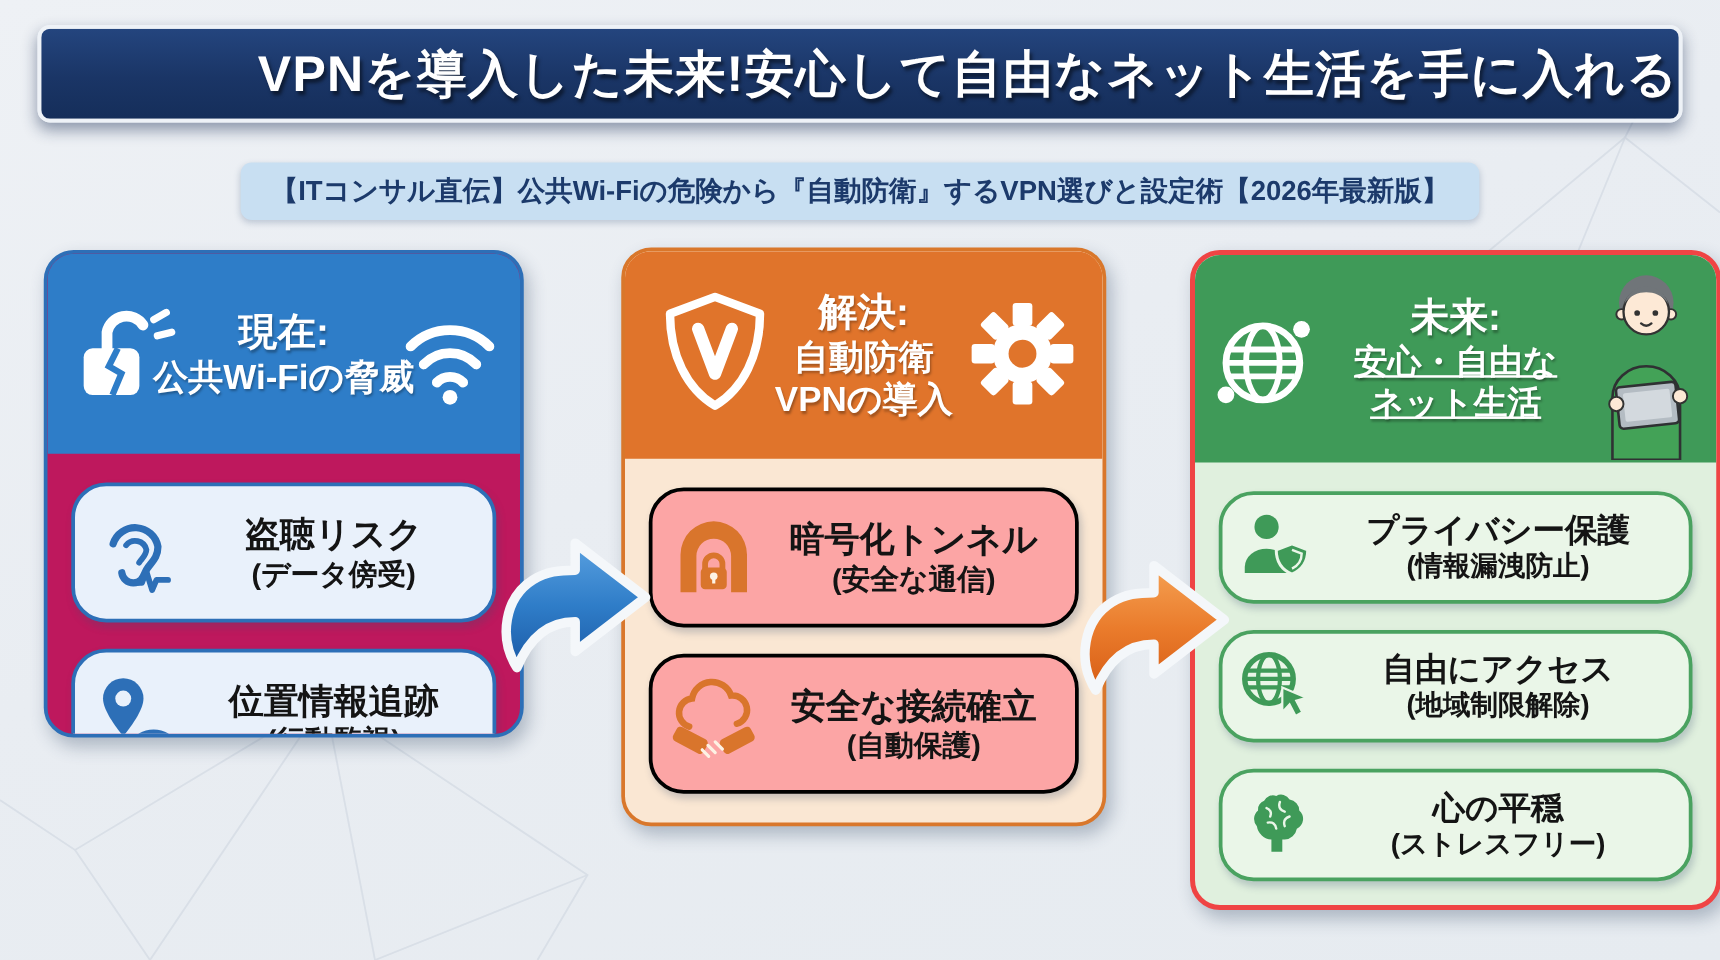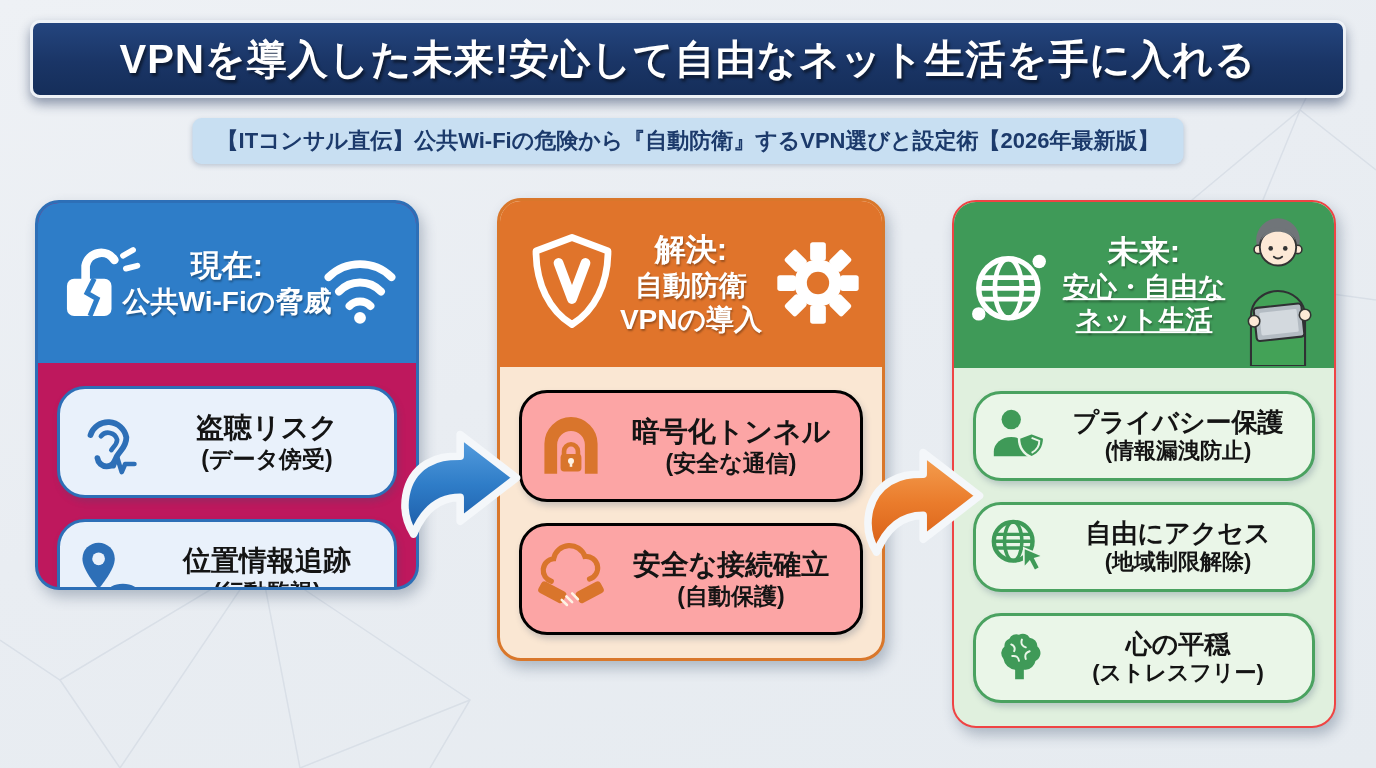--- a/index.html
+++ b/index.html
@@ -9,40 +9,40 @@
     background:linear-gradient(160deg,#eef1f5 0%,#e9edf2 45%,#e6ebf0 100%);
   }
   .bg-pattern{position:absolute;inset:0;pointer-events:none;}
 
   
   .banner{
     position:absolute;left:30px;top:20px;width:1316px;height:78px;box-sizing:border-box;
     background:linear-gradient(180deg,#24457e 0%,#1a3566 55%,#152e5a 100%);
     border:3px solid #eef2f7;border-radius:10px;
     box-shadow:0 6px 12px rgba(20,40,80,.45);
-    display:flex;align-items:center;justify-content:center;
+    display:flex;align-items:center;justify-content:flex-end;
   }
   .banner-title{
     color:#ffffff;font-size:40px;font-weight:800;letter-spacing:1px;white-space:nowrap;
     text-shadow:2px 3px 3px rgba(0,0,0,.5);
   }
 
   
   .subtitle{
-    position:absolute;top:118px;left:50%;transform:translateX(-50%);
+    position:absolute;top:130px;left:50%;transform:translateX(-50%);
     background:#c8dff2;color:#1c3a6b;font-size:22px;font-weight:800;white-space:nowrap;
     padding:8px 24px;border-radius:9px;box-shadow:0 2px 5px rgba(50,80,120,.25);
   }
 
   
   .card{position:absolute;border-radius:24px;box-sizing:border-box;overflow:hidden;
         box-shadow:4px 7px 14px rgba(50,70,100,.32);}
   .card-c1{left:35px;top:200px;width:384px;height:390px;background:#be185d;border:3px solid #2d6fb7;}
   .card-c2{left:497px;top:198px;width:388px;height:463px;background:#fae7d3;border:3px solid #d9772b;}
-  .card-c3{left:952px;top:200px;width:384px;height:528px;background:#e0f0de;border:2px solid #ef4444;}
+  .card-c3{left:952px;top:200px;width:425px;height:528px;background:#e0f0de;border:4px solid #ef4444;}
 
   .card-header{position:relative;width:100%;}
   .card-c1 .card-header{height:160px;background:#2e7dc8;}
   .card-c2 .card-header{height:166px;background:#e0742b;}
   .card-c3 .card-header{height:166px;background:#3f9a58;}
 
   .header-text{position:absolute;left:0;right:0;top:50%;transform:translateY(-50%);
     text-align:center;color:#fff;font-weight:800;line-height:1.22;
     text-shadow:1px 2px 2px rgba(0,0,0,.3);}
   .hl-main{font-size:31px;}

